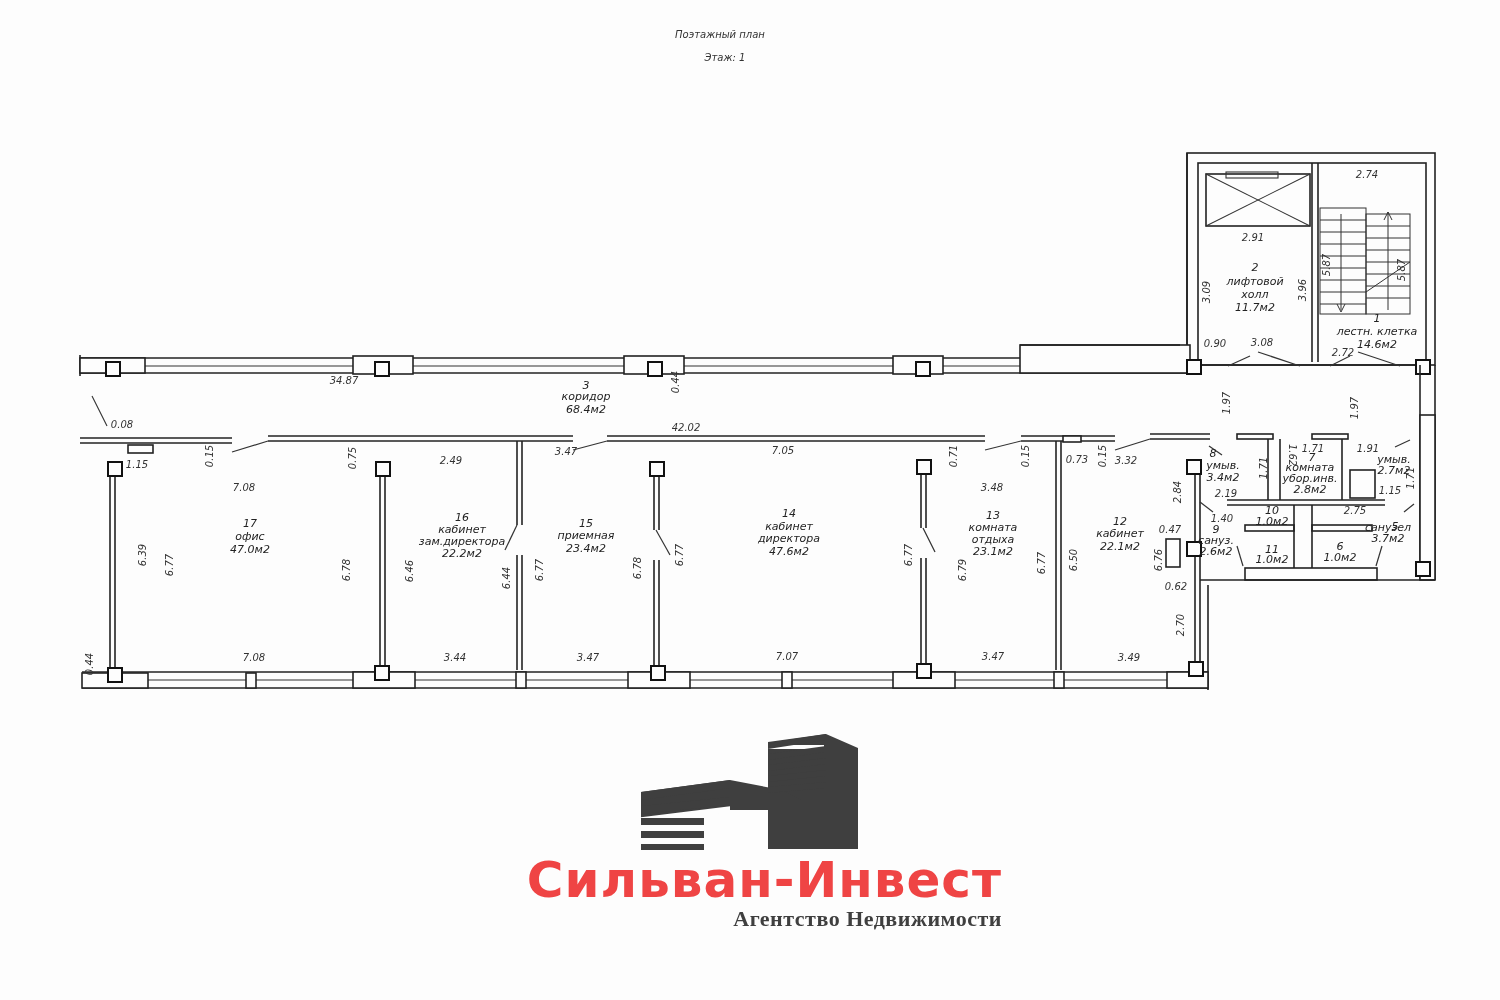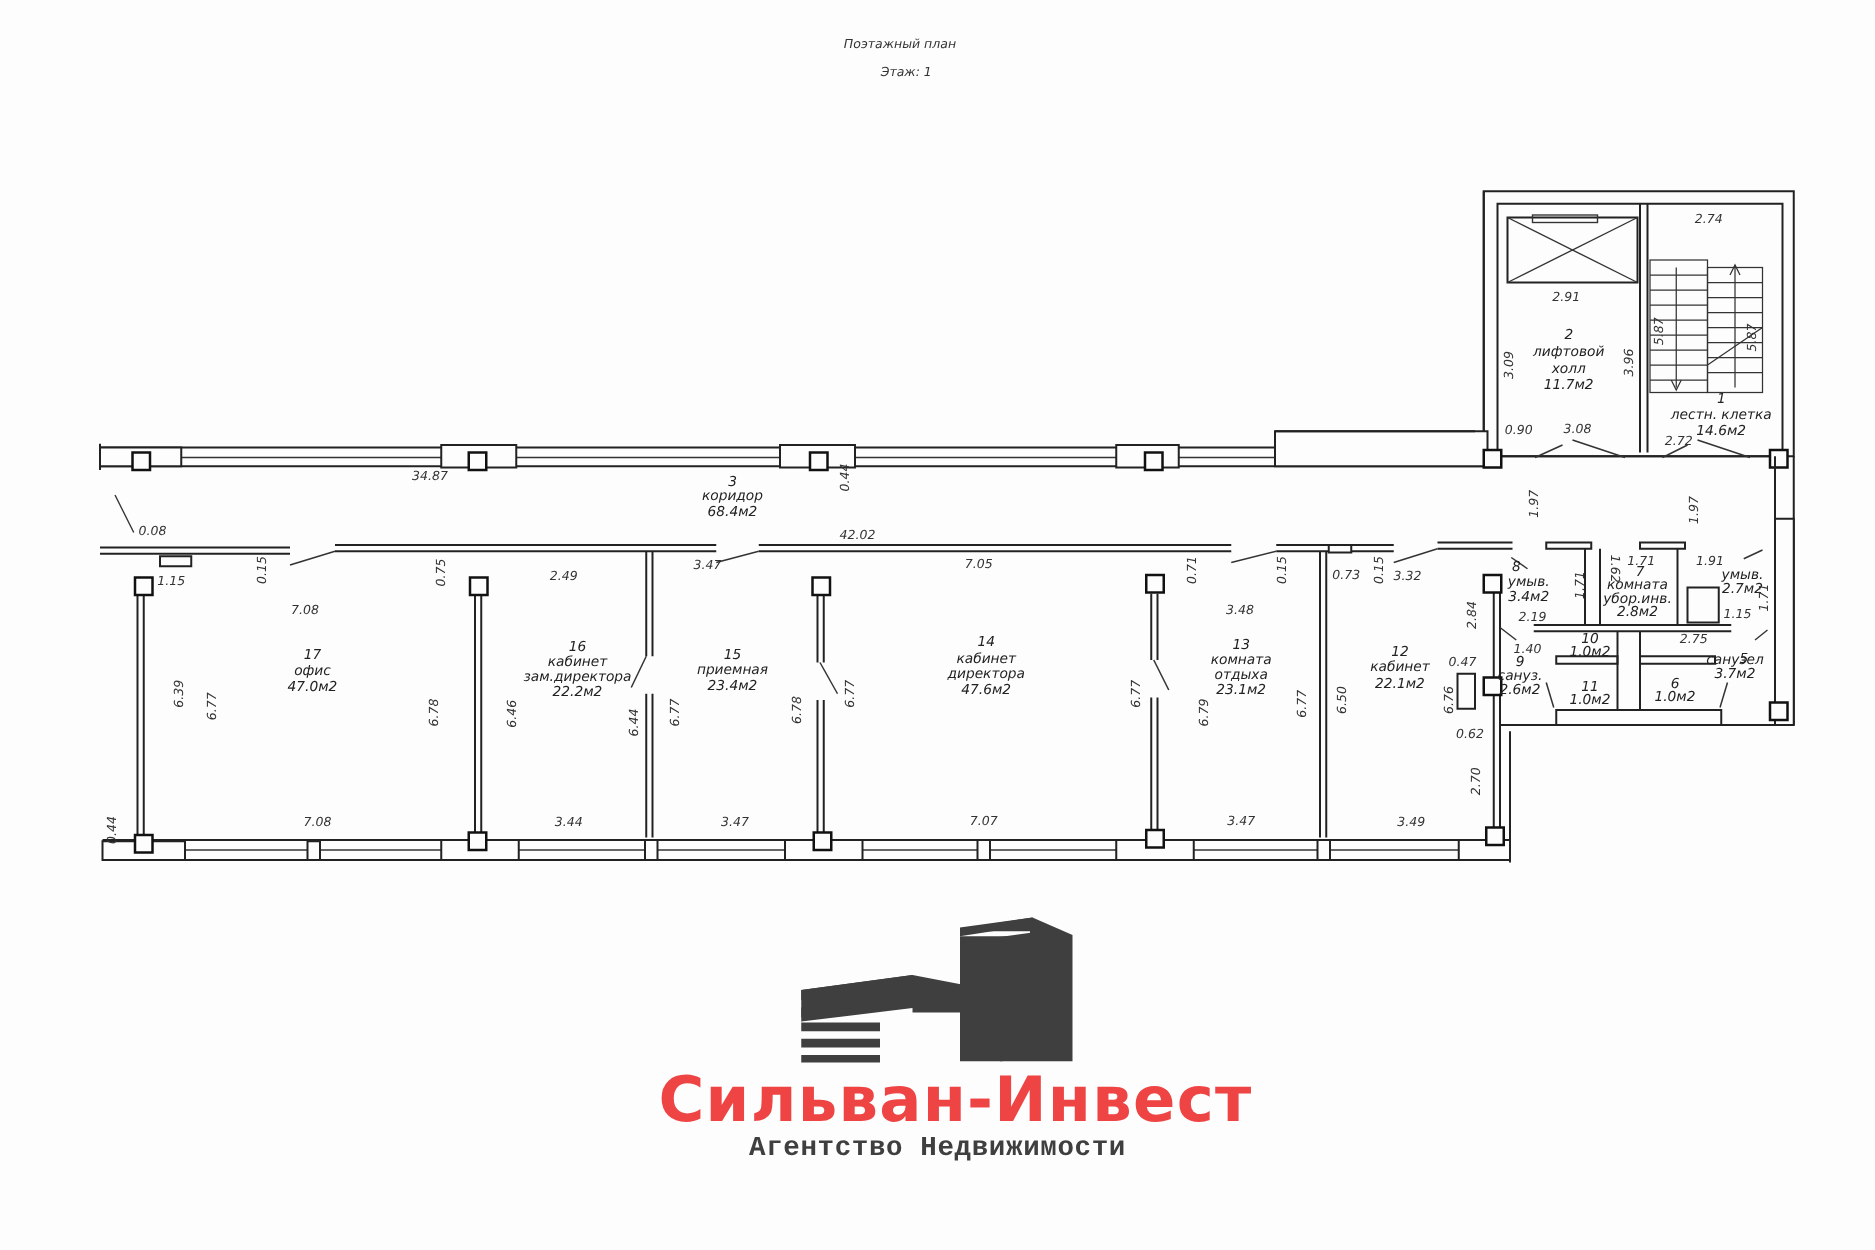--- a/index.html
+++ b/index.html
@@ -9,22 +9,22 @@
   .wallfill { fill:#fdfdfd; stroke:#222; stroke-width:1.6; }
   .col { fill:#fdfdfd; stroke:#111; stroke-width:2; }
   .thin { fill:none; stroke:#333; stroke-width:1.1; }
   .door { fill:none; stroke:#333; stroke-width:1.2; }
   .stair { fill:none; stroke:#333; stroke-width:1; }
   text.lbl { font-family:"DejaVu Sans", sans-serif; font-style:italic; font-size:11px; fill:#222; text-anchor:middle; }
   text.dim { font-family:"DejaVu Sans", sans-serif; font-style:italic; font-size:10px; fill:#333; text-anchor:middle; }
   text.title { font-family:"DejaVu Sans", sans-serif; font-style:italic; font-size:10px; fill:#333; text-anchor:middle; }
   .logo-name { position:absolute; left:498px; top:850px; width:504px; text-align:right;
     font-family:"DejaVu Sans", sans-serif; font-weight:bold; font-size:50px; color:#ef4444; letter-spacing:1px; line-height:60px; }
-  .logo-sub { position:absolute; left:498px; top:906px; width:504px; text-align:center;
-    font-family:Liberation Mono, monospace; font-weight:bold; font-size:22px; color:#3f3f3f; letter-spacing:0.5px; }
+  .logo-sub { position:absolute; left:498px; top:906px; width:504px; text-align:right;
+    font-family:Liberation Serif, serif; font-weight:bold; font-size:22px; color:#3f3f3f; letter-spacing:0.5px; }
 </style>
 </head>
 <body>
 
 <svg id="plan" viewBox="0 0 1500 1000" xmlns="http://www.w3.org/2000/svg">
 
   <text class="title" x="720" y="38">Поэтажный план</text>
   <text class="title" x="725" y="61">Этаж: 1</text>
 
   <g>

